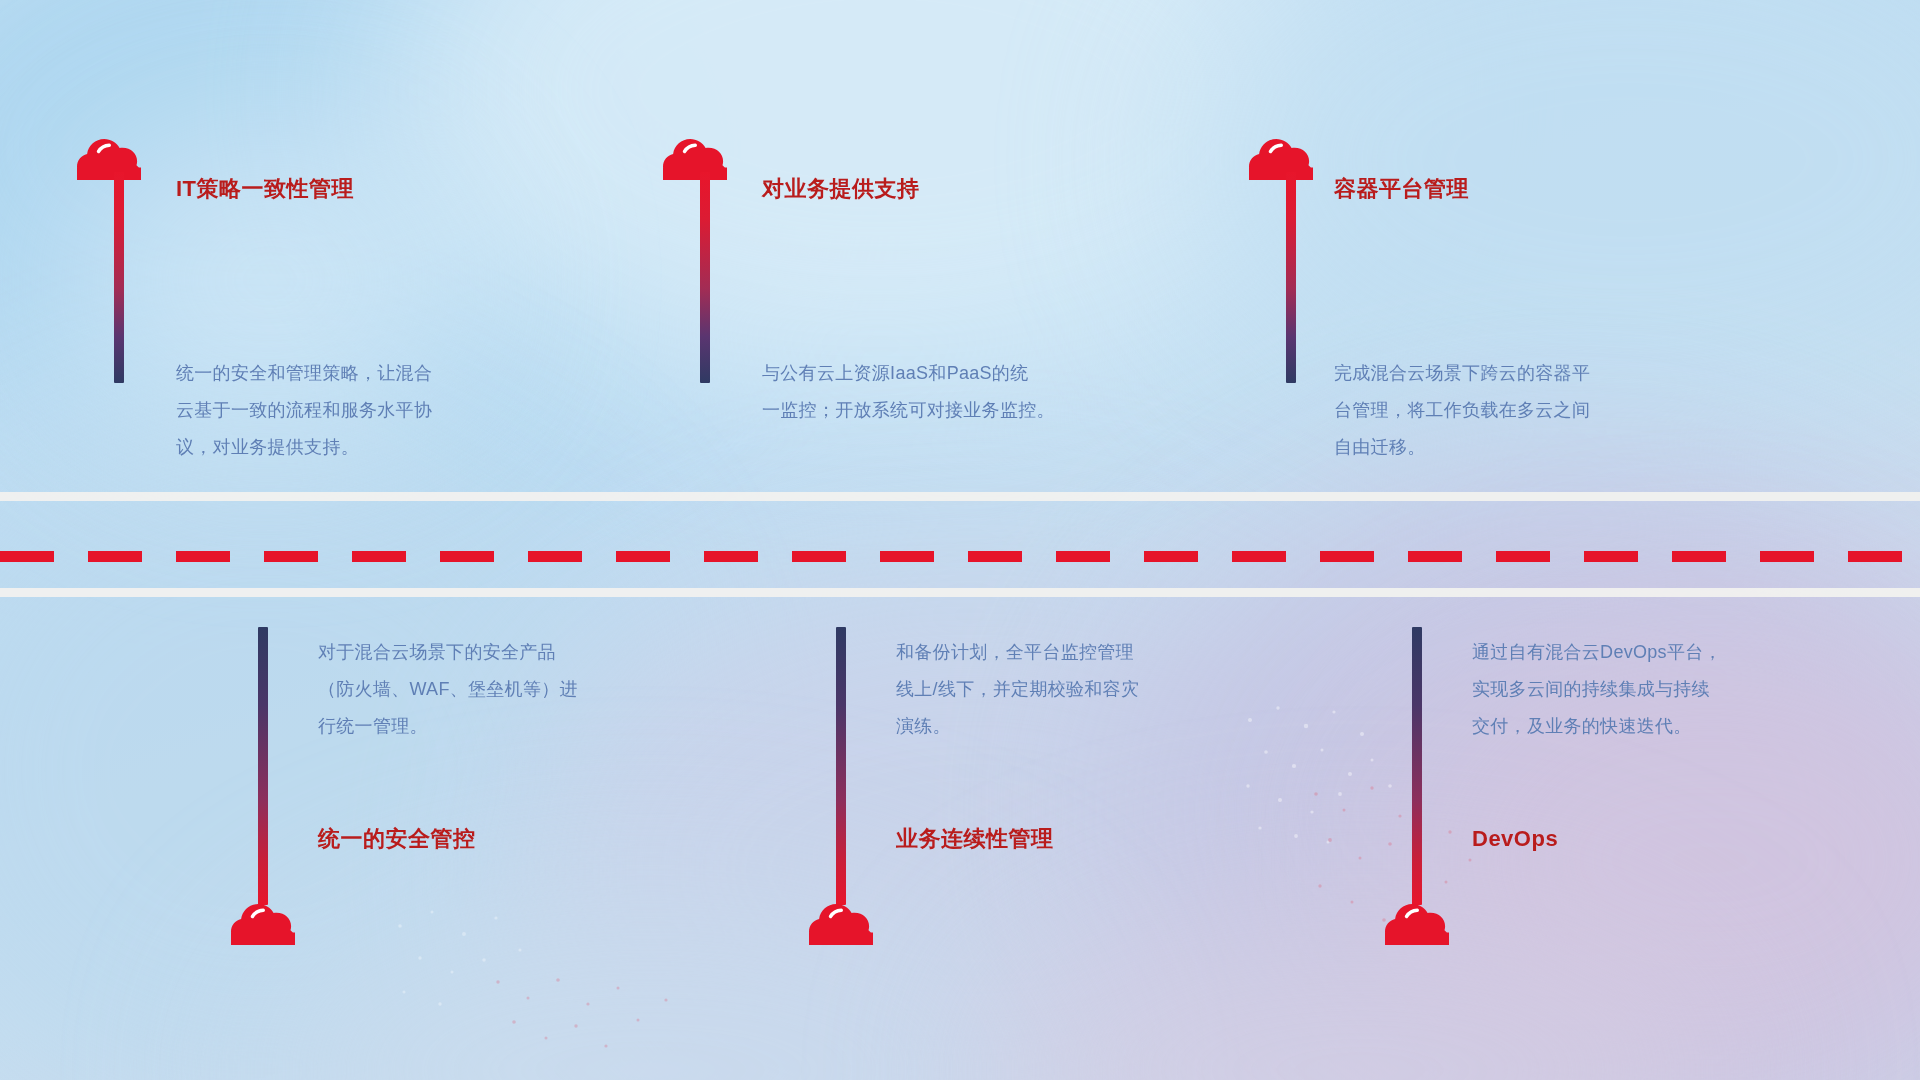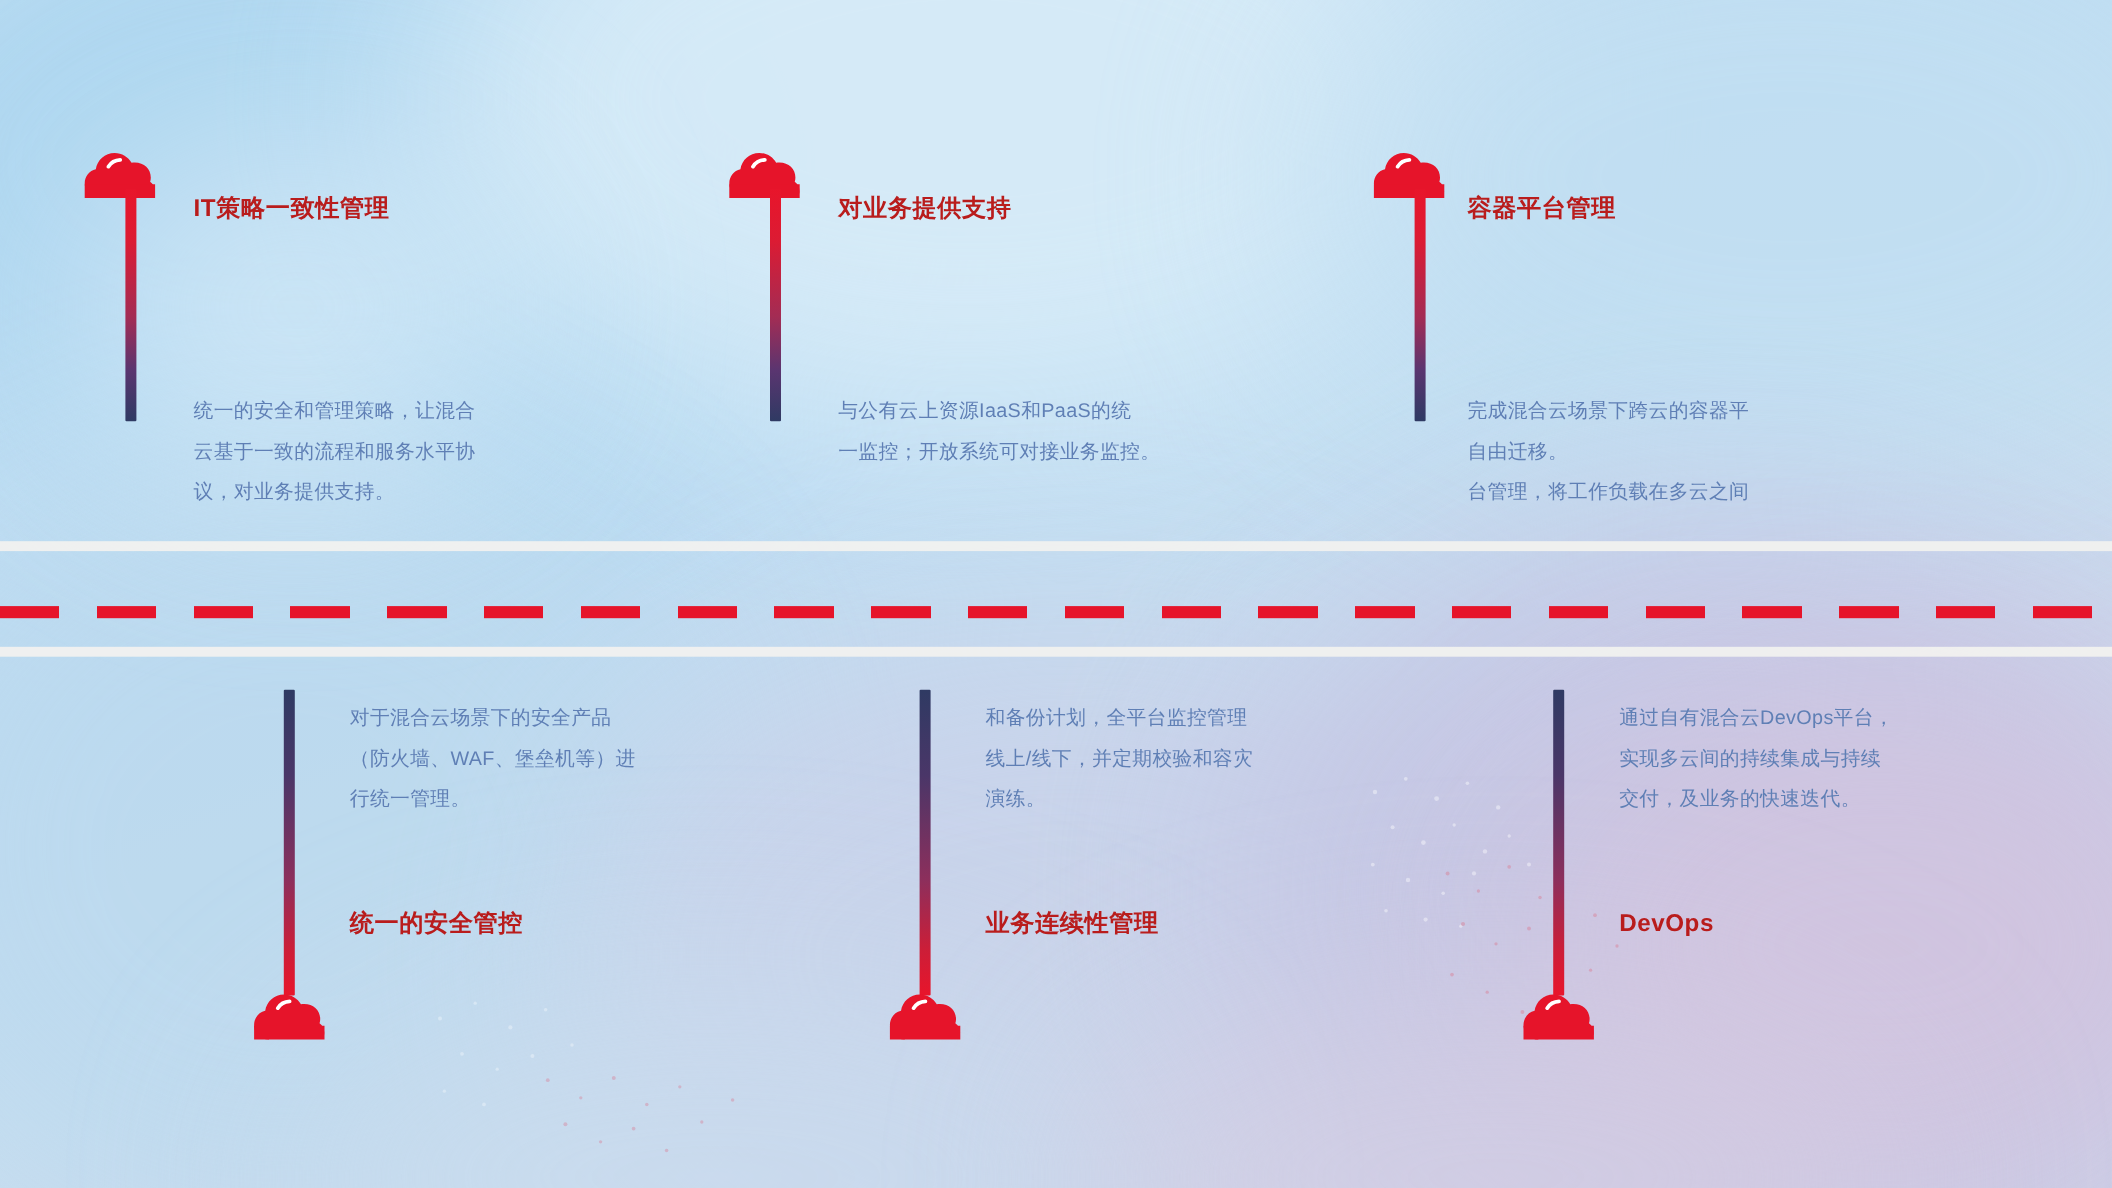--- a/index.html
+++ b/index.html
@@ -194,22 +194,22 @@
       <svg width="66" height="48" viewBox="0 0 66 48">
         <path d="M14.5 47C6.6 47 1 41.2 1 33.8c0-6.4 4.2-11.6 10.1-12.9C12.3 12.4 19.4 6 28.2 6c6.6 0 12.4 3.6 15.4 9 .9-.2 1.9-.3 2.9-.3 8.6 0 14.6 5.9 14.6 13.6 0 1.4-.2 2.8-.6 4 2.6 1.9 4.3 5 4.3 8.5 0 .8-.1 1.5-.2 2.2H14.5z" fill="#e6142a"></path>
         <path d="M1 34.5h64v12.5H1z" fill="#e6142a"></path>
         <path d="M22.5 18.5c2.2-3.6 6.2-6 10.8-6.2" fill="none" stroke="#ffffff" stroke-width="3.4" stroke-linecap="round"></path>
       </svg>
     </div>
     <div class="stem stem-down" style="left:1286px;top:172px;height:211px;"></div>
     <div class="heading" style="left:1334px;top:176px;">容器平台管理</div>
     <div class="desc" style="left:1334px;top:355px;">
       <span>完成混合云场景下跨云的容器平</span>
+      <span>台管理，将工作负载在多云之间</span>
       <span>自由迁移。</span>
-      <span>台管理，将工作负载在多云之间</span>
     </div>
   </div>
 
   <div class="div-band band-top"></div>
   <div class="dash-line"></div>
   <div class="div-band band-bot"></div>
 
   <div class="col">
     <div class="stem stem-up" style="left:258px;top:627px;height:278px;"></div>
     <div class="cloud" style="left:230px;top:898px;">

